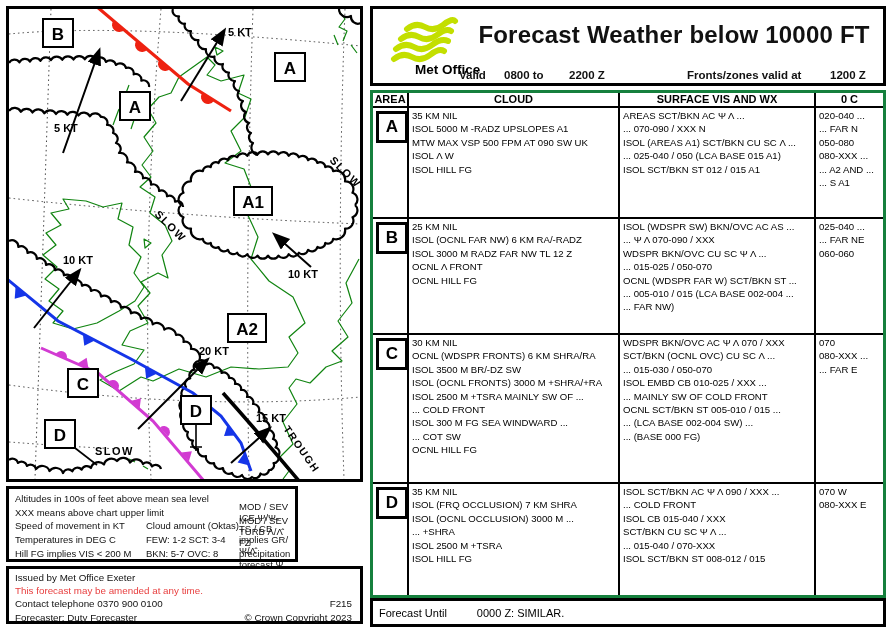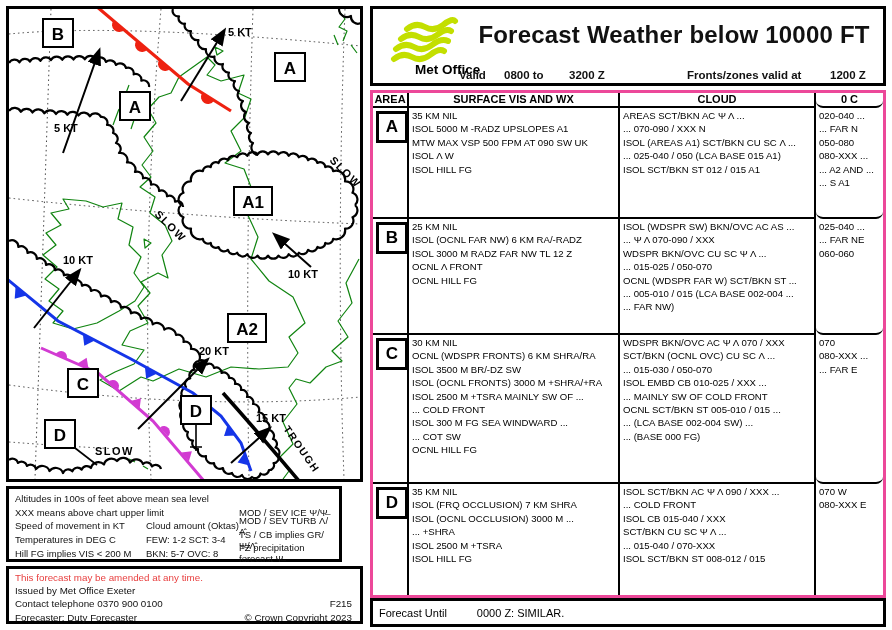--- a/index.html
+++ b/index.html
@@ -1,35 +1,35 @@
 <!DOCTYPE html>
 <html><head>
 <meta charset="utf-8">
 <style>
   html,body{margin:0;padding:0;background:#fff;font-family:"Liberation Sans",sans-serif;}
   body{width:892px;height:630px;position:relative;overflow:hidden;}
   .abs{position:absolute;box-sizing:border-box;}
   
   .map-panel{left:6px;top:6px;width:357px;height:476px;border:3px solid #000;background:#fff;}
-  .legend-box{left:6px;top:486px;width:336px;height:76px;border:3px solid #000;padding:3px 6px 0 6px;font-size:9.5px;color:#111;}
+  .legend-box{left:6px;top:486px;width:292px;height:76px;border:3px solid #000;padding:3px 6px 0 6px;font-size:9.5px;color:#111;}
   .legend-grid{display:grid;grid-template-columns:131px 93px auto;grid-auto-rows:13.6px;align-items:center;}
   .legend-grid .span3{grid-column:1 / span 3;}
   .legend-grid .span2{grid-column:1 / span 2;}
   .contact-box{left:6px;top:566px;width:357px;height:58px;border:3px solid #000;padding:2px 8px 0 6px;font-size:9.8px;color:#111;}
   .contact-row{display:flex;justify-content:space-between;height:13.2px;align-items:center;}
   .amend{color:#e84040;}
   
   .header-box{left:370px;top:6px;width:516px;height:80px;border:3px solid #000;}
   .title{position:absolute;left:98px;right:6px;top:12px;text-align:center;font-size:24px;font-weight:bold;color:#111;letter-spacing:.2px;}
   .hdr-small{position:absolute;top:60px;font-size:11.5px;font-weight:bold;color:#111;}
   .logo{position:absolute;left:8px;top:4px;width:86px;height:72px;}
   .logo-text{position:absolute;left:6px;top:53px;font-size:13.5px;font-weight:bold;color:#000;padding-left:36px;}
-  .grid{left:370px;top:90px;width:516px;height:508px;border:3px solid #ec4899;display:grid;grid-template-columns:36px 211px 196px 1fr;grid-template-rows:15px 111px 116px 149px 1fr;background:#fff;}
+  .grid{left:370px;top:90px;width:516px;height:508px;border:3px solid #15803d;display:grid;grid-template-columns:36px 211px 196px 1fr;grid-template-rows:15px 111px 116px 149px 1fr;background:#fff;}
   .cell{border-right:2px solid #000;border-bottom:2px solid #000;box-sizing:border-box;overflow:hidden;}
-  .cell.last-col{border-right:none;border-radius:7px;}
+  .cell.last-col{border-right:none;}
   .cell.last-row{border-bottom:none;}
   .th{font-size:11px;font-weight:bold;text-align:center;line-height:13px;color:#000;}
   .lines{white-space:pre-line;font-size:9.6px;line-height:13.4px;padding:1px 2px 0 3px;color:#000;}
   .area-cell{padding:3px 0 0 3px;}
   .letterbox{width:26px;height:26px;border:3px solid #000;font-size:17px;font-weight:bold;display:flex;align-items:center;justify-content:center;color:#000;}
   .outlook{left:370px;top:598px;width:516px;height:29px;border:3px solid #000;display:flex;align-items:center;font-size:11px;color:#000;padding-left:6px;gap:30px;}
   svg text{font-family:"Liberation Sans",sans-serif;}
 </style>
 </head>
 <body>
@@ -189,24 +189,24 @@
     <span>FEW: 1-2 SCT: 3-4</span>
     <span>TS / CB implies GR/Ψ̶/Λ̂</span>
     <span>Hill FG implies VIS &lt; 200 M</span>
     <span>BKN: 5-7 OVC: 8</span>
     <span>FZ precipitation forecast Ψ̶</span>
   </div>
 </div>
 
 <div class="abs contact-box">
   <div class="contact-row">
+      <span>Issued by Met Office Exeter</span>
+    </div>
+  <div class="contact-row">
       <span class="amend">This forecast may be amended at any time.</span>
-    </div>
-  <div class="contact-row">
-      <span>Issued by Met Office Exeter</span>
     </div>
   <div class="contact-row">
       <span>Contact telephone 0370 900 0100</span>
       <span>F215</span>
     </div>
   <div class="contact-row">
       <span>Forecaster: Duty Forecaster</span>
       <span>© Crown Copyright 2023</span>
     </div>
 </div>
@@ -217,29 +217,29 @@
       <path d="M26,16 q9,-7 18,-2 t18,-2 t12,-4"></path>
       <path d="M20,26 q9,-7 18,-2 t18,-2 t14,-4"></path>
       <path d="M15,36 q9,-7 18,-2 t18,-2 t16,-4"></path>
       <path d="M13,46 q9,-7 18,-2 t18,-2 t14,-4"></path>
     </g>
   </svg>
   <div class="logo-text">Met Office</div>
   <div class="title">Forecast Weather below 10000 FT</div>
   <span class="hdr-small" style="left:86px">Valid</span>
   <span class="hdr-small" style="left:131px">0800 to</span>
-  <span class="hdr-small" style="left:196px">3200 Z</span>
+  <span class="hdr-small" style="left:196px">2200 Z</span>
   <span class="hdr-small" style="left:314px">Fronts/zones valid at</span>
   <span class="hdr-small" style="left:457px">1200 Z</span>
 </div>
 
 <div class="abs grid">
   <div class="cell th">AREA</div>
+  <div class="cell th">CLOUD</div>
   <div class="cell th">SURFACE VIS AND WX</div>
-  <div class="cell th">CLOUD</div>
   <div class="cell th last-col">0 C</div>
 
   <div class="cell area-cell">
       <div class="letterbox">A</div>
     </div>
   <div class="cell lines">35 KM NIL
 ISOL 5000 M -RADZ UPSLOPES A1
 MTW MAX VSP 500 FPM AT 090 SW UK
 ISOL Λ W
 ISOL HILL FG</div>

